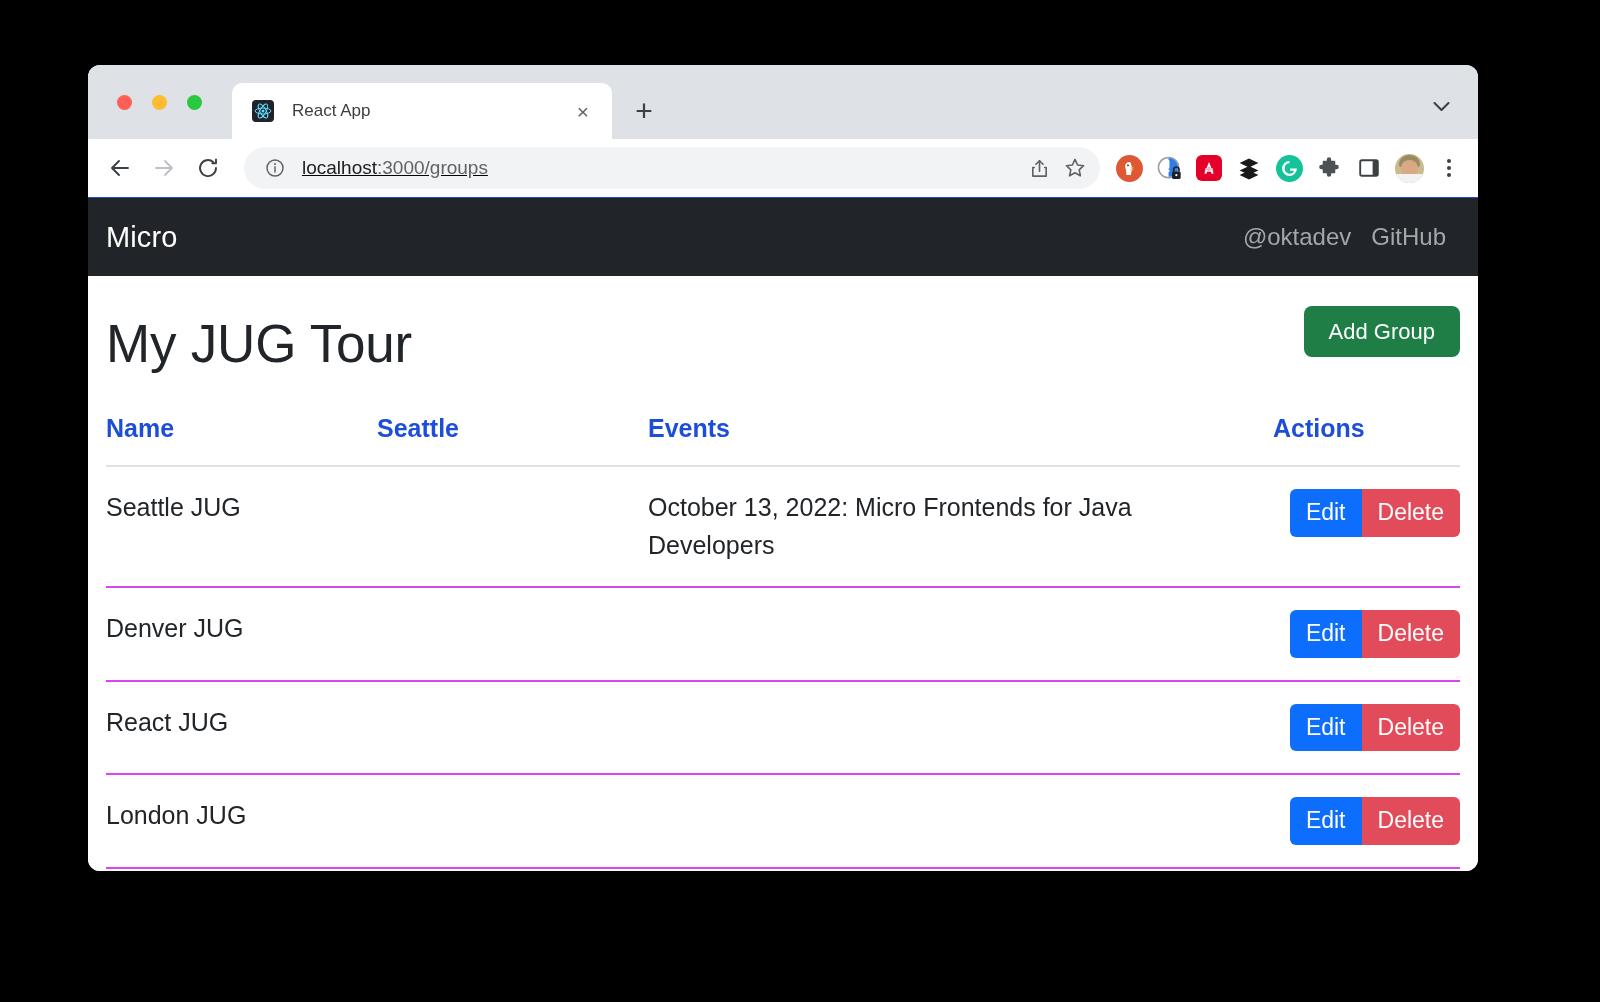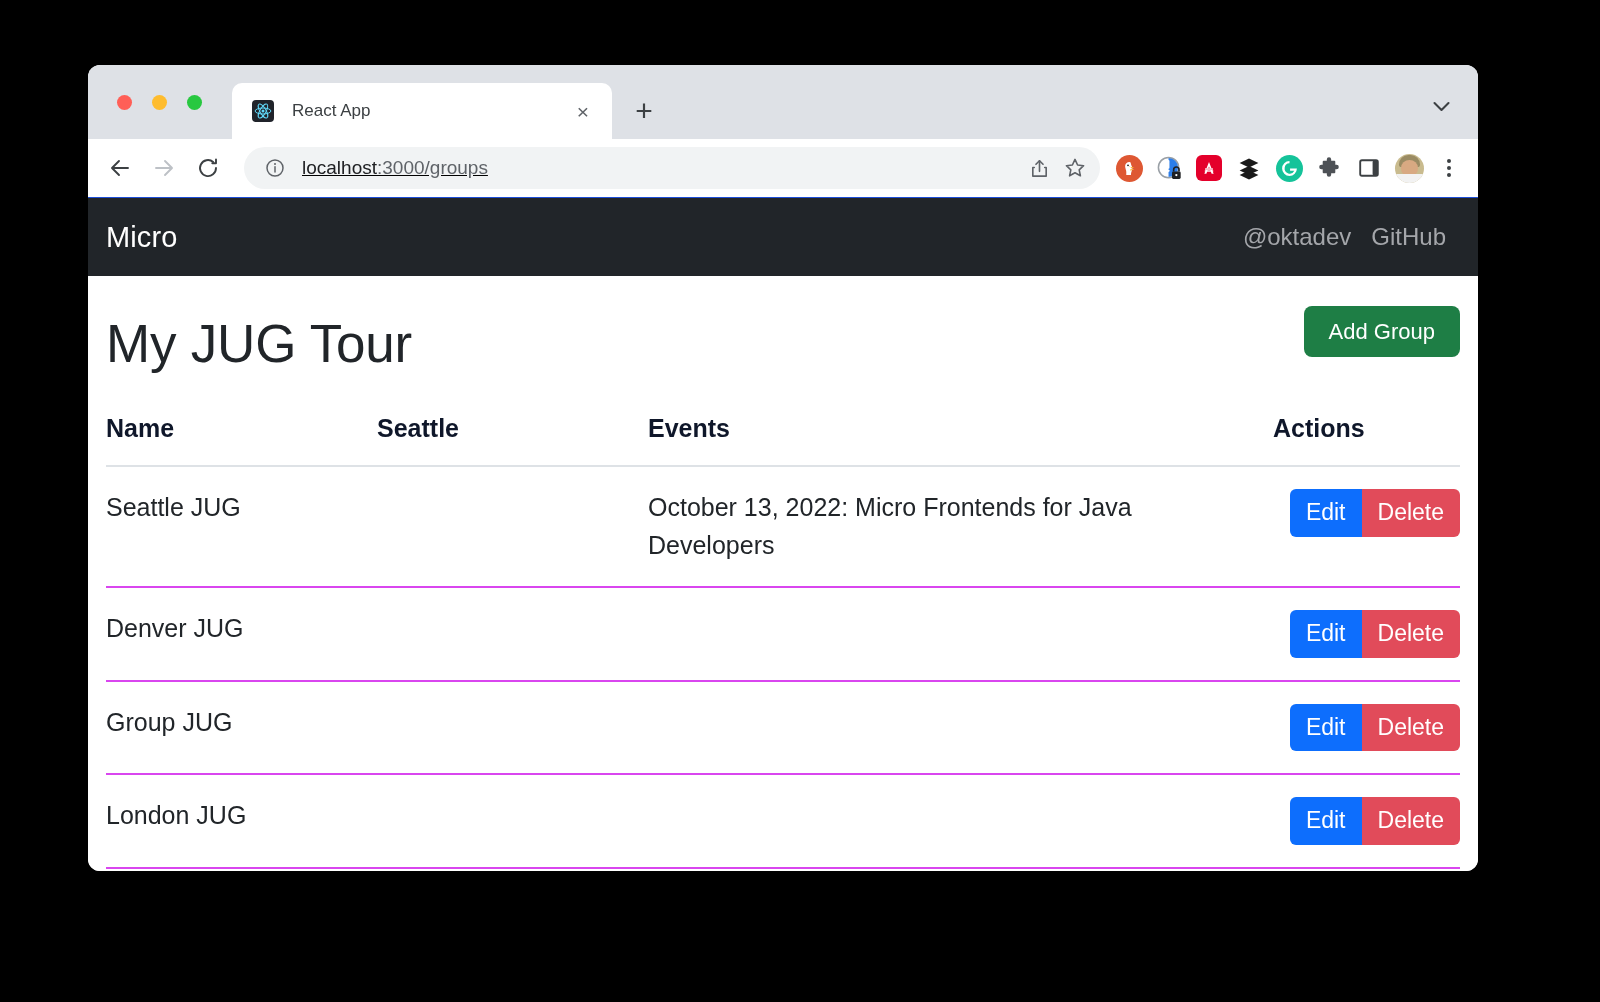--- a/index.html
+++ b/index.html
@@ -245,21 +245,21 @@
   table.jug-table {
     width: 100%;
     border-collapse: collapse;
     margin-top: 40px;
     table-layout: fixed;
   }
   table.jug-table th {
     text-align: left;
     font-size: 25px;
     font-weight: 700;
-    color: #0f172a;
+    color: #1d4ed8;
     padding: 0 0 22px 0;
     border-bottom: 2px solid #dee2e6;
   }
   table.jug-table td {
     font-size: 25px;
     color: #212529;
     padding: 22px 0 22px 0;
     border-bottom: 2px solid #d946ef;
     vertical-align: top;
     line-height: 1.5;
@@ -493,21 +493,21 @@
             <td class="col-events"></td>
             <td class="col-actions">
               <span class="btn-group">
                 <button class="btn btn-edit">Edit</button>
                 <button class="btn btn-delete">Delete</button>
               </span>
             </td>
           </tr>
 
           <tr>
-            <td class="col-name">Group JUG</td>
+            <td class="col-name">React JUG</td>
             <td class="col-location"></td>
             <td class="col-events"></td>
             <td class="col-actions">
               <span class="btn-group">
                 <button class="btn btn-edit">Edit</button>
                 <button class="btn btn-delete">Delete</button>
               </span>
             </td>
           </tr>
 

